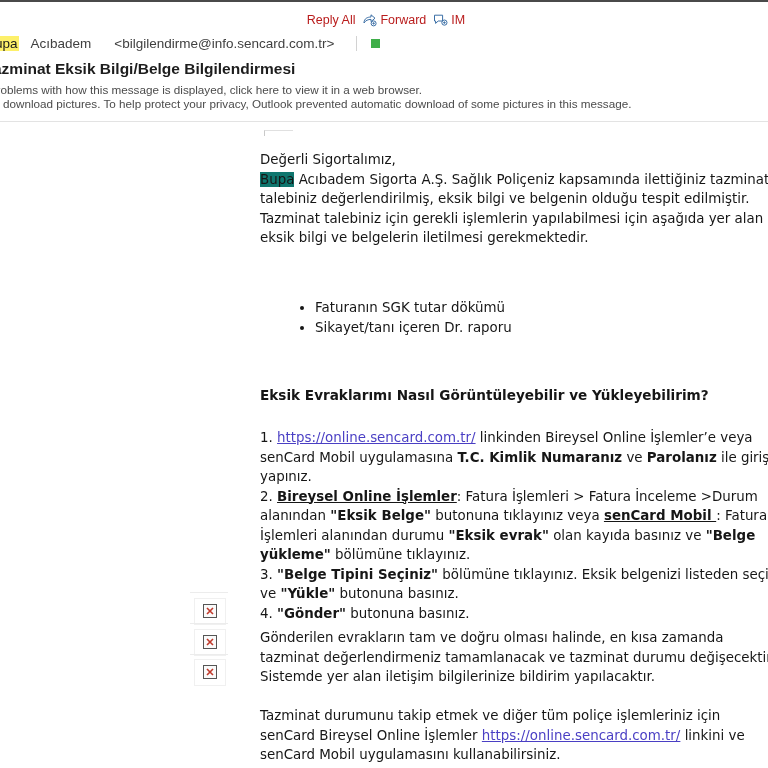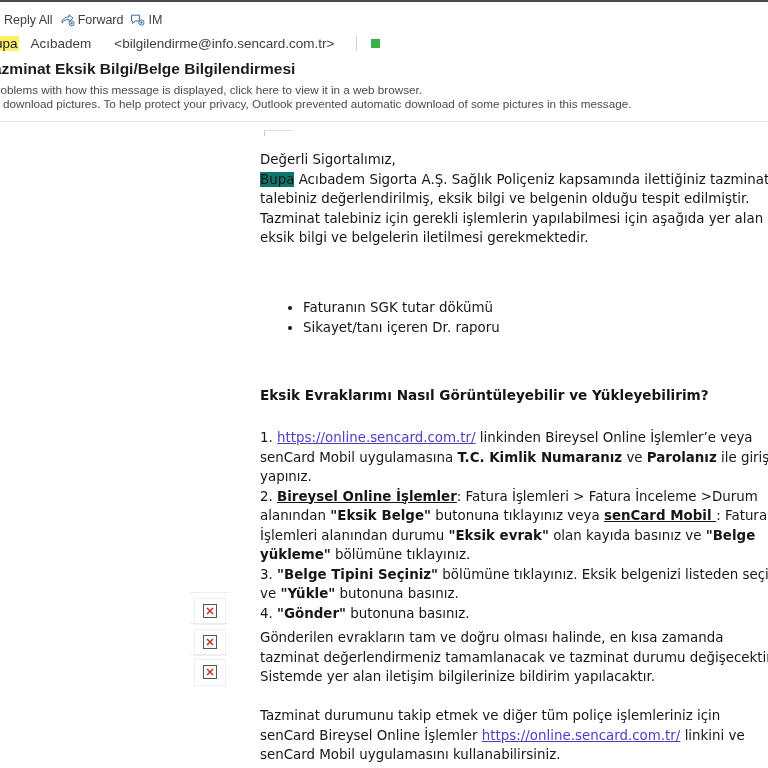--- a/index.html
+++ b/index.html
@@ -25,23 +25,24 @@
   }
 
   #reply-bar {
     position: absolute;
     left: 0; top: 11px;
     width: 768px; height: 18px;
     display: flex;
     align-items: center;
     gap: 7px;
     font-size: 12.5px;
-    color: #404040;
+    color: #b91c1c;
     padding-left: 4px;
     box-sizing: border-box;
+    justify-content: center;
   }
   #reply-bar .cmd {
     display: flex;
     align-items: center;
     gap: 3px;
     white-space: nowrap;
     cursor: default;
   }
   #reply-bar .cmd .glyph {
     display: inline-block;
@@ -148,21 +149,21 @@
     position: absolute;
     left: 264px; top: 8px;
     width: 28px; height: 5px;
     border-left: 1px solid #c9c9c9;
     border-top: 1px solid #e0e0e0;
   }
 
   #greet { position: absolute; left: 0; top: 28px; width: 552px; }
   #bullets {
     position: absolute;
-    left: 0; top: 176px;
+    left: 12px; top: 176px;
     margin: 0;
     padding-left: 43px;
     list-style: disc;
   }
   #bullets li { margin: 0; line-height: 20px; }
 
   #howto-head {
     position: absolute;
     left: 0; top: 264px;
     font-weight: bold;

